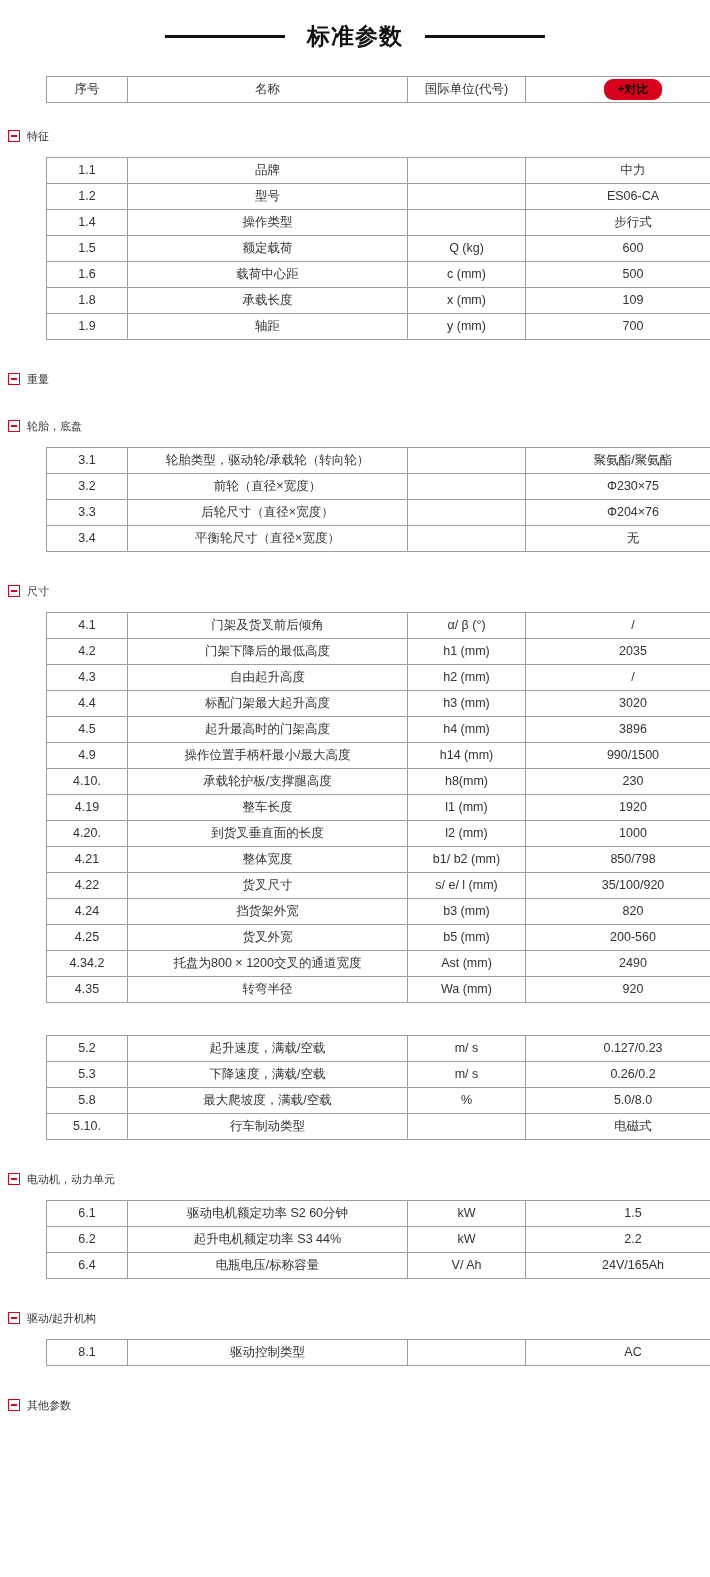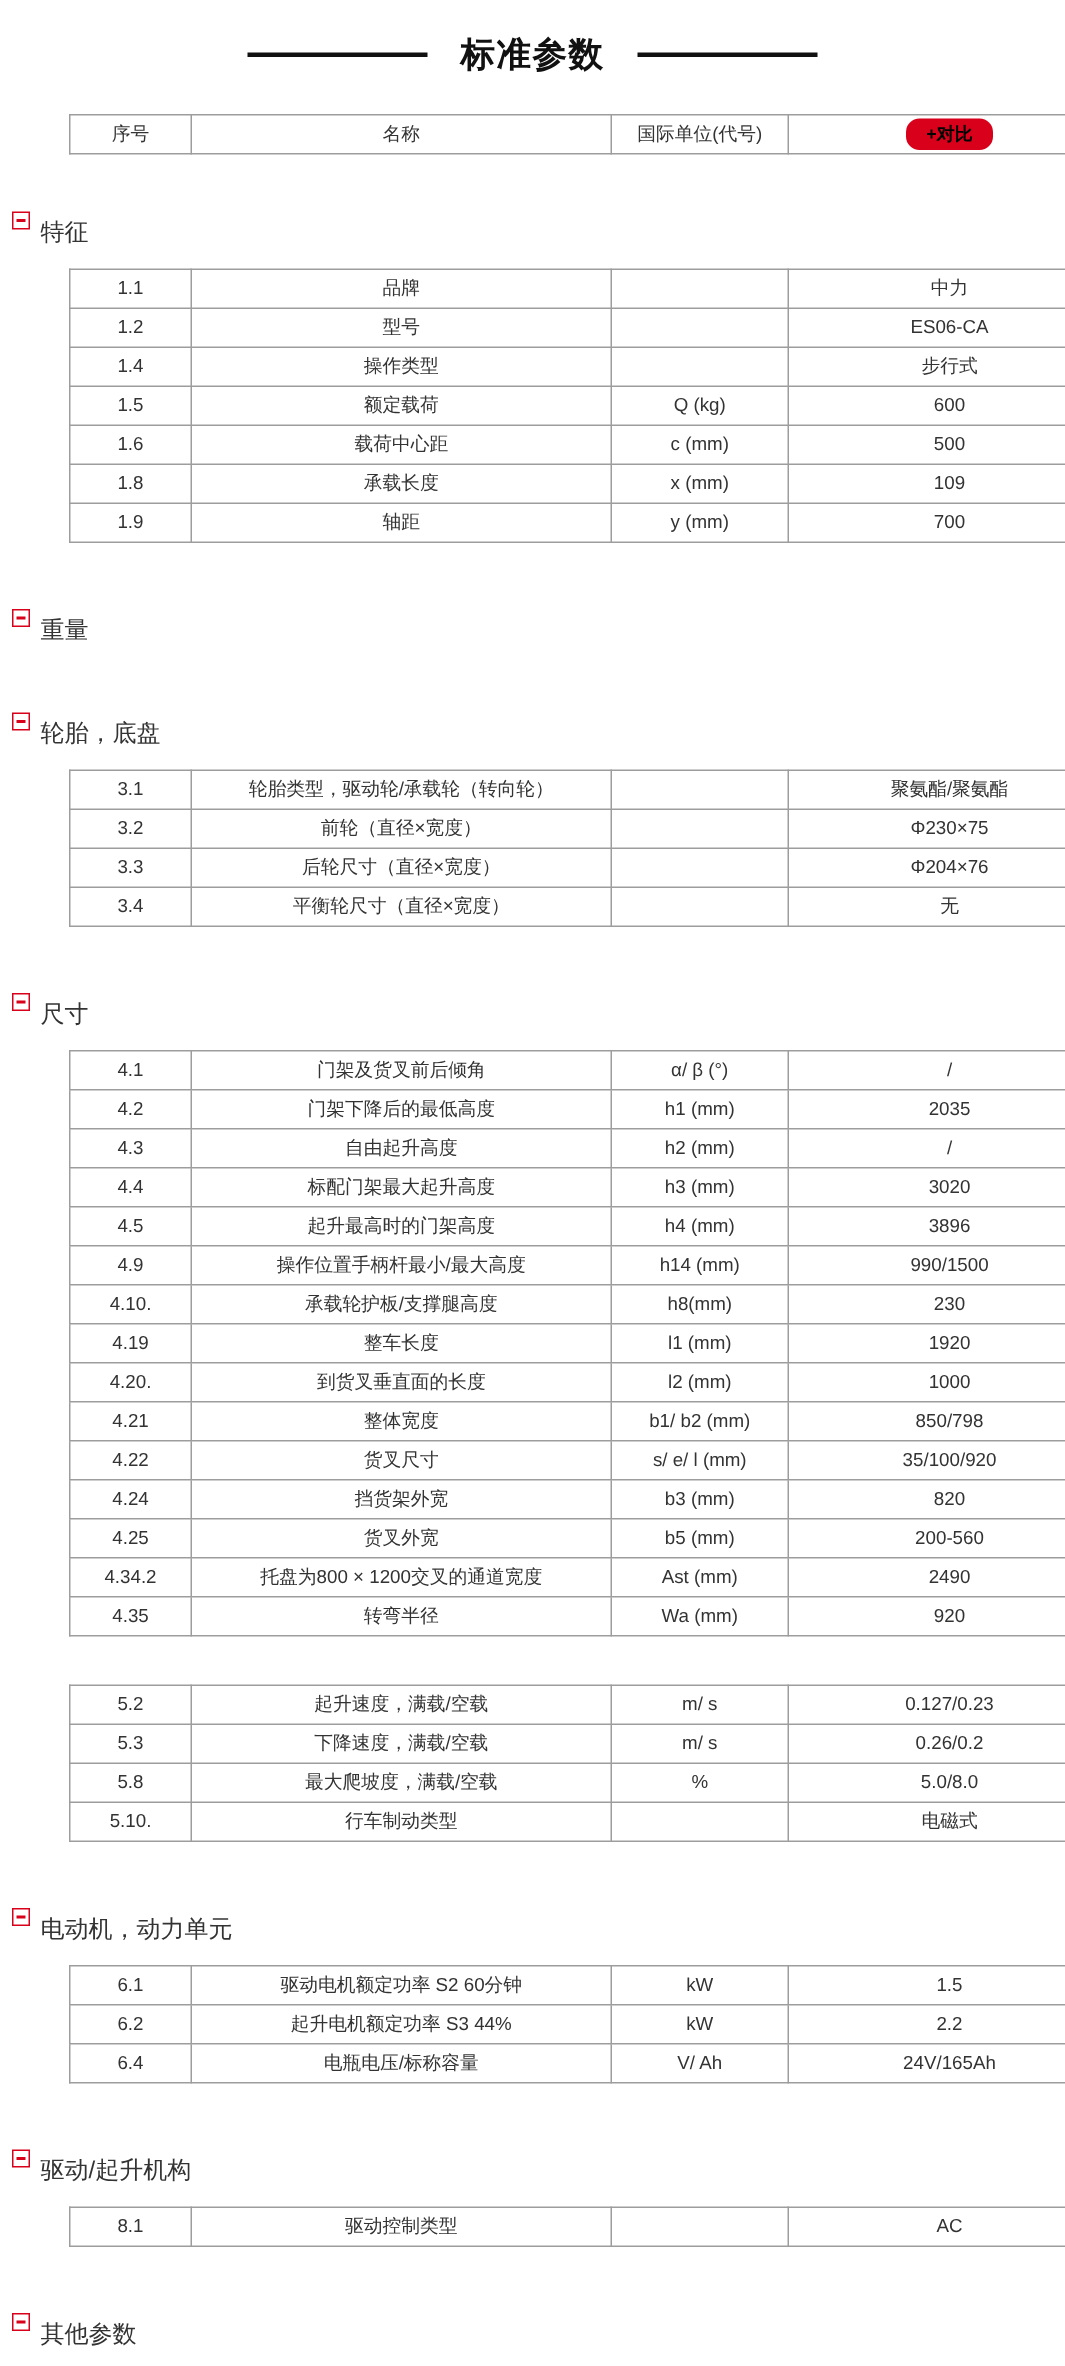--- a/index.html
+++ b/index.html
@@ -77,21 +77,21 @@
     width:12px;height:12px;
     border:1px solid var(--accent);
     background:#ffffff;flex:0 0 auto;
     cursor:pointer;
   }
   .collapse-icon::after{
     content:"";position:absolute;
     left:2px;right:2px;top:4px;height:2px;
     background:var(--accent);
   }
-  .section-title{font-size:16px;color:var(--text);margin-top:16px;}
+  .section-title{font-size:11px;color:var(--text);}
 </style>
 </head>
 <body>
 
 <div class="page">
 
   <div class="title-row">
     <span class="title-line"></span>
     <h1 class="page-title">标准参数</h1>
     <span class="title-line"></span>

